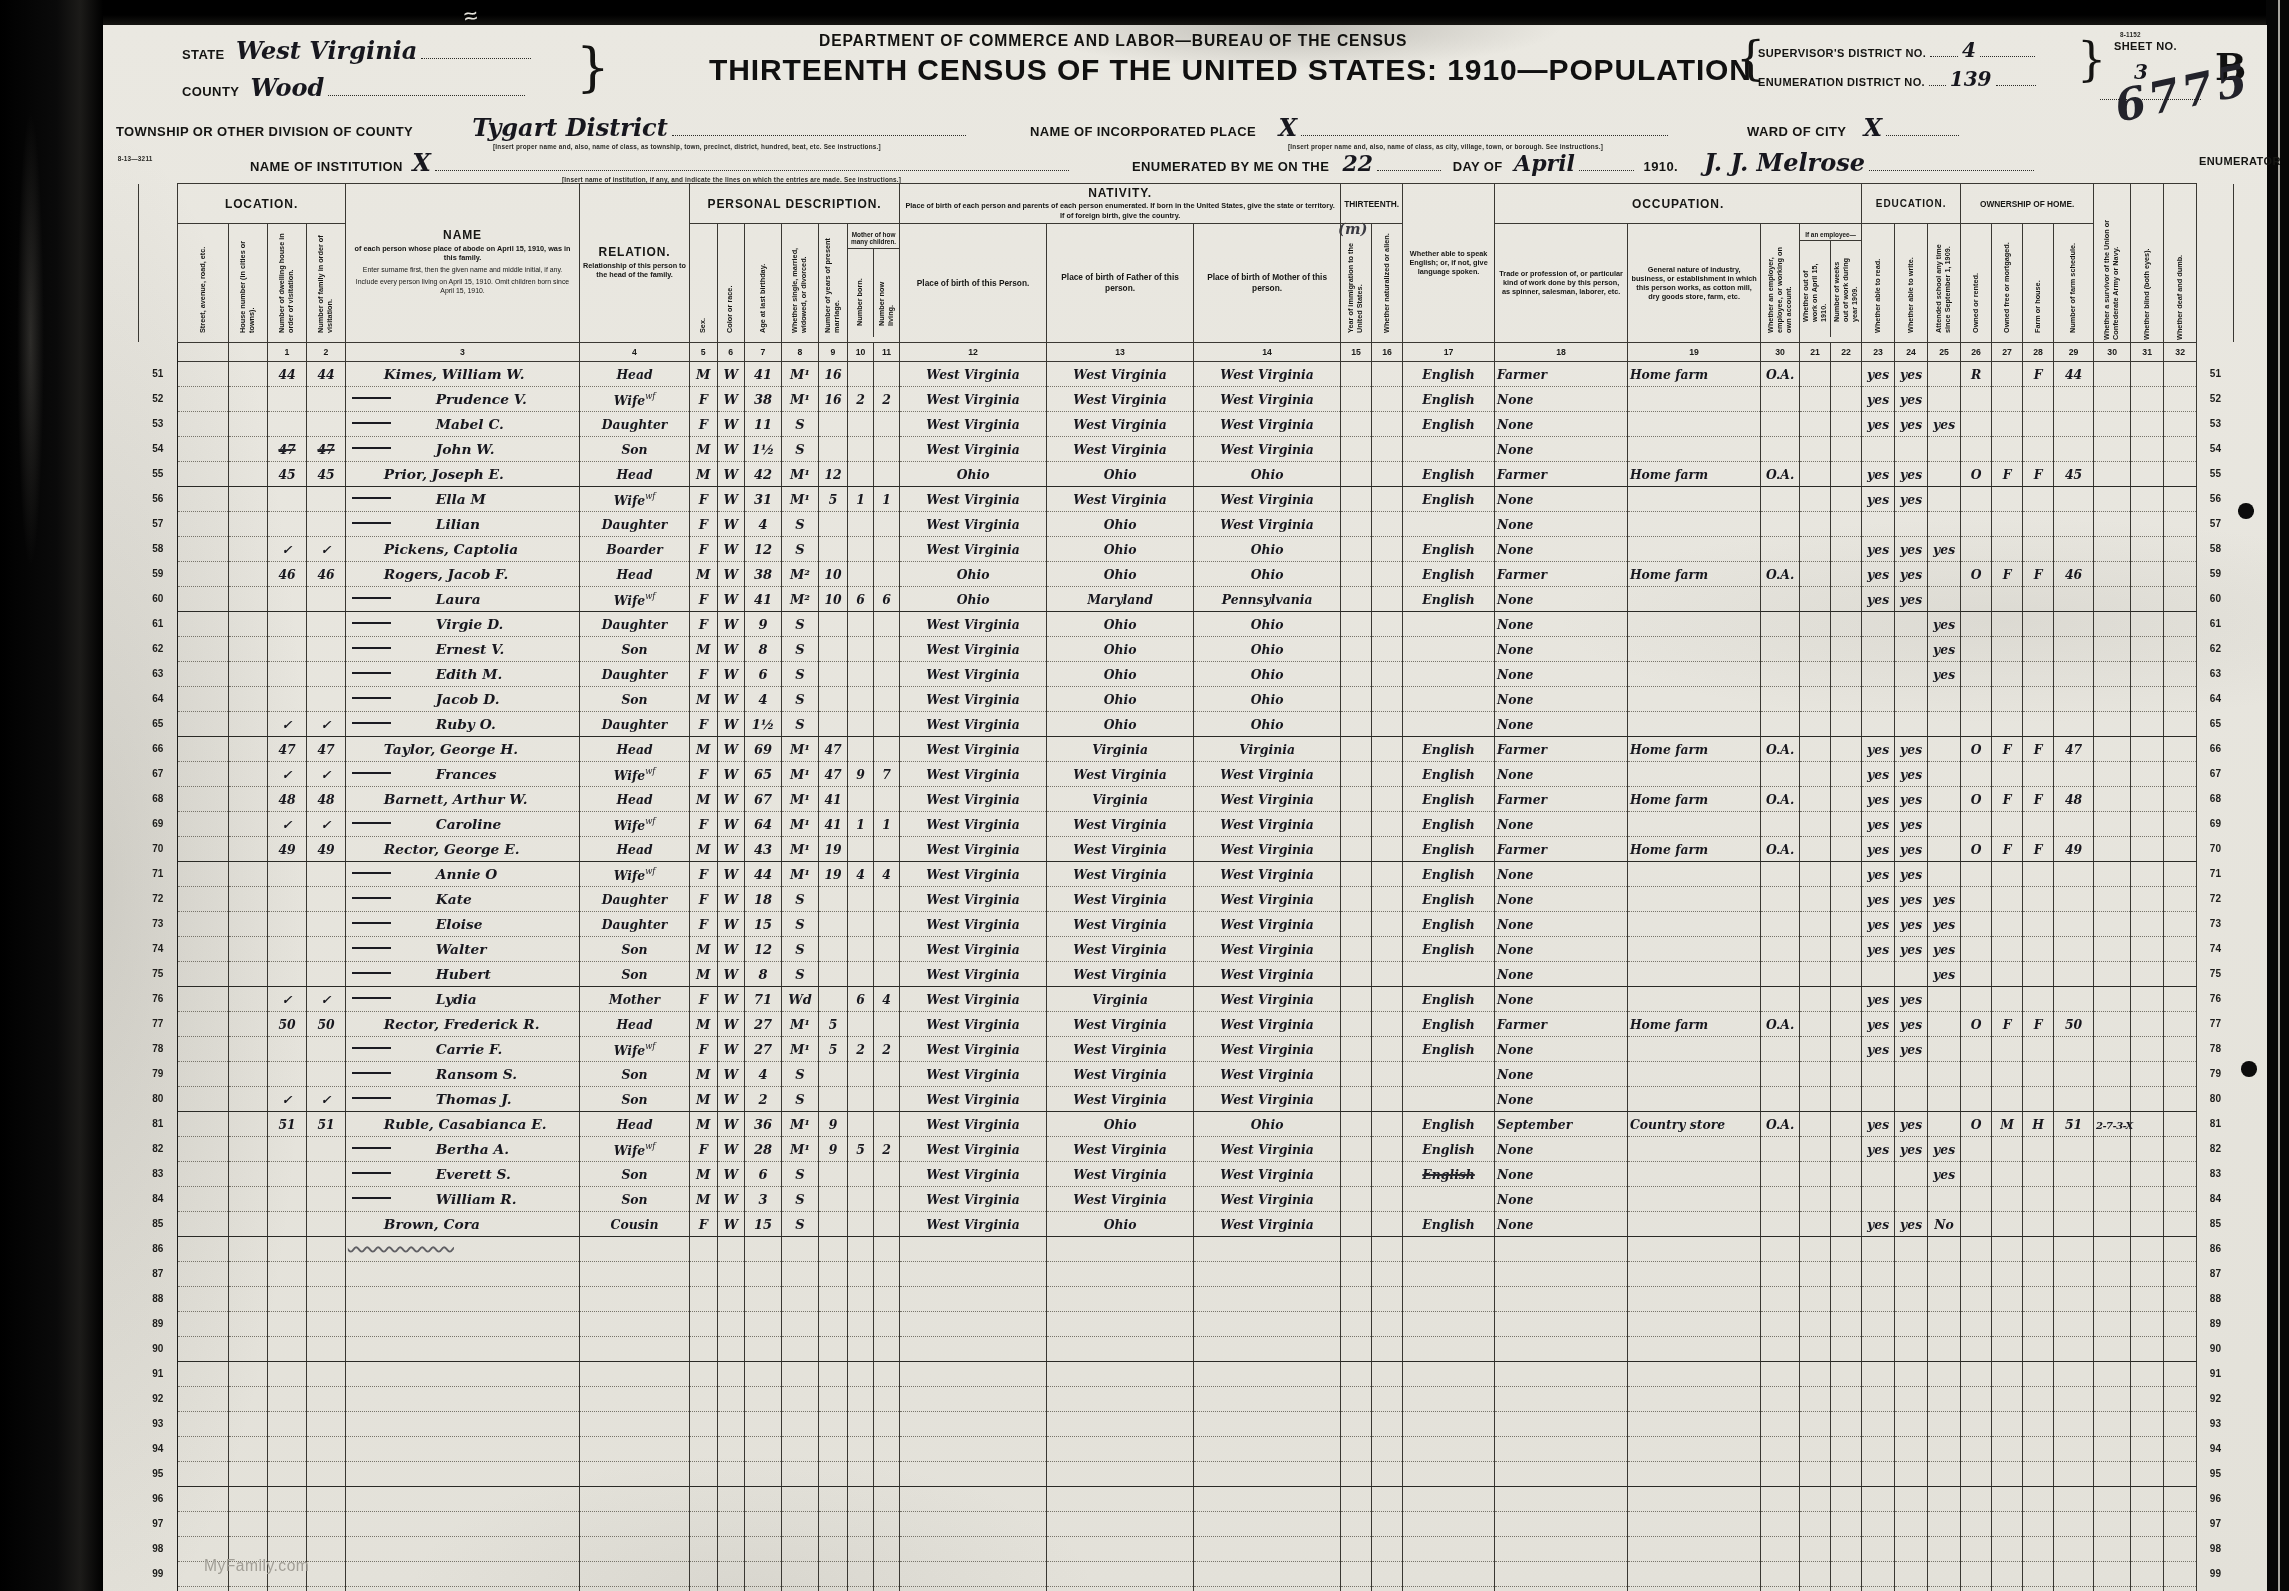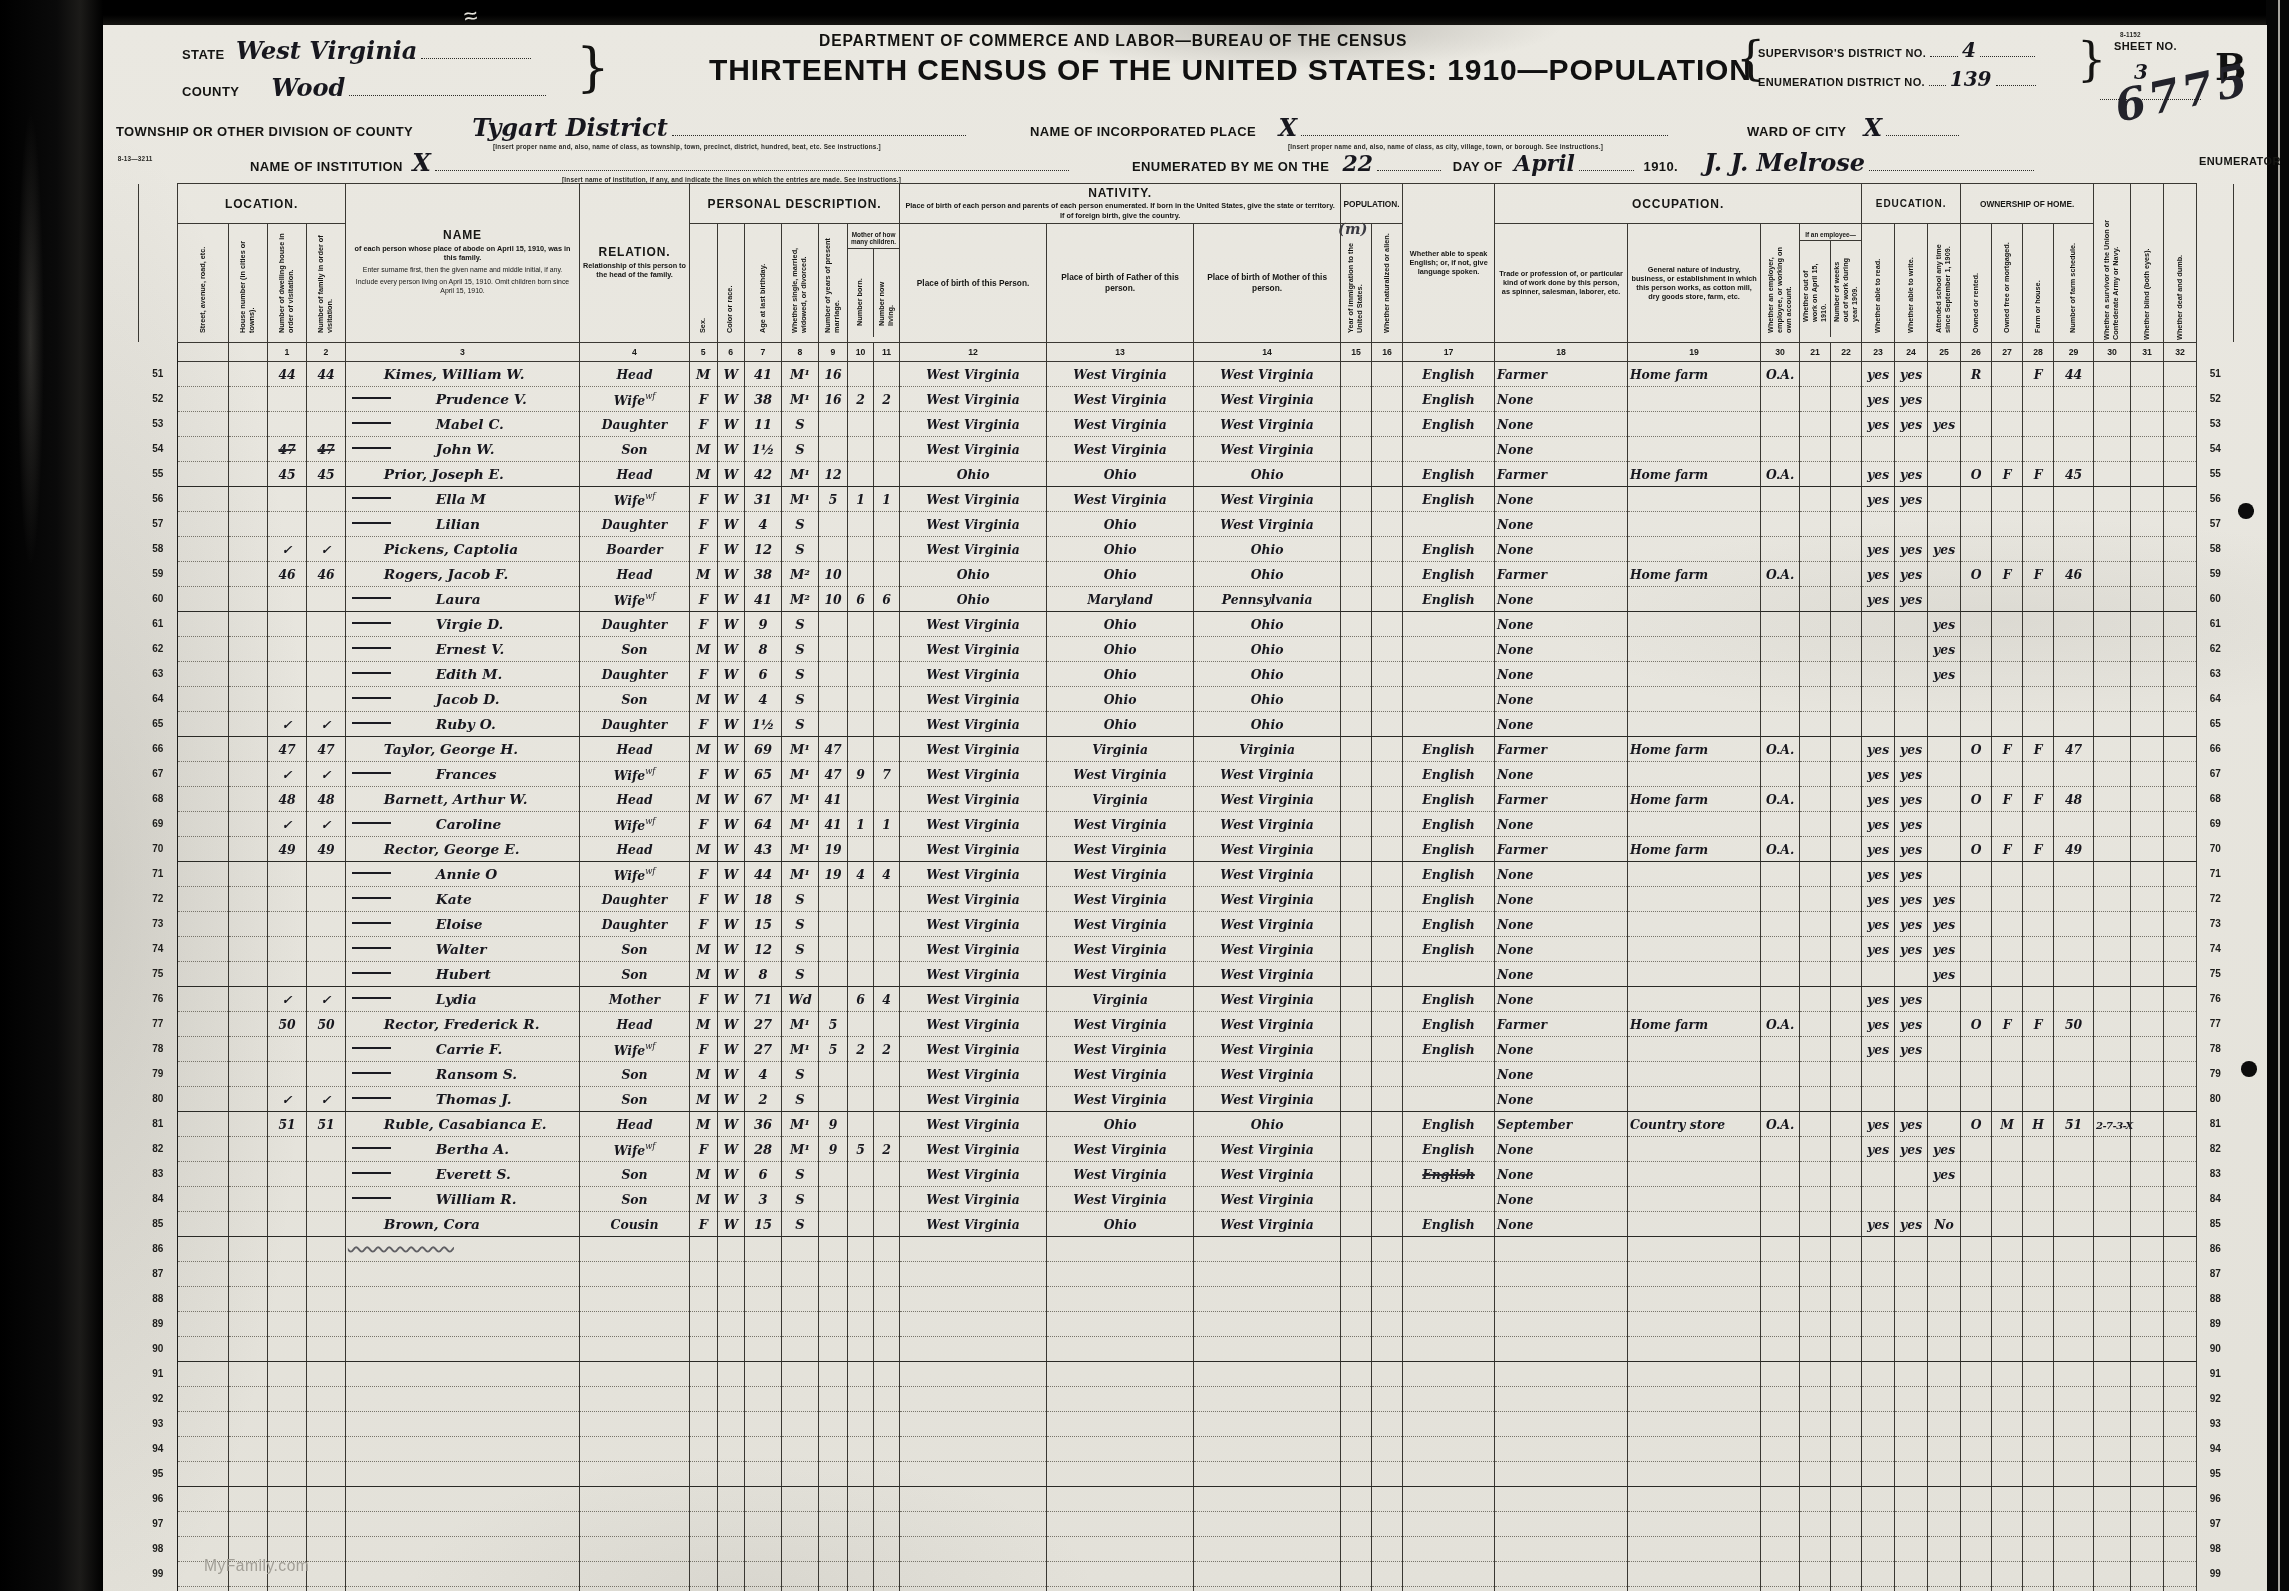--- a/index.html
+++ b/index.html
@@ -92,21 +92,21 @@
   <div class="paper">
 
     <div>
       <div class="abs" style="left:79px;top:11px;">
         <span class="lab">State</span>
         <span class="hwv" style="margin-left:7.3px;">West Virginia</span>
         <span class="dotline" style="width:110px;"></span>
       </div>
       <div class="abs" style="left:79px;top:48px;">
         <span class="lab">County</span>
-        <span class="hwv" style="margin-left:28px;">Wood</span>
+        <span class="hwv" style="margin-left:7px;">Wood</span>
         <span class="dotline" style="width:197px;"></span>
       </div>
       <span class="abs brace" style="left:473px;top:11px;">}</span>
 
       <div class="abs title1" style="left:716px;top:7.3px;">DEPARTMENT OF COMMERCE AND LABOR—BUREAU OF THE CENSUS</div>
       <div class="abs title2" style="left:606px;top:27.5px;">THIRTEENTH CENSUS OF THE UNITED STATES: 1910—POPULATION</div>
 
       <span class="abs brace" style="left:1633px;top:5.5px;font-size:46px;">{</span>
       <div class="abs" style="left:1655px;top:13px;">
         <span class="lab lab-sm">Supervisor's District No.</span>
@@ -227,21 +227,21 @@
             </th>
             <th rowspan="2">
               <div class="gt">RELATION.</div>
               <div class="subtxt">Relationship of this person to the head of the family.</div>
             </th>
             <th colspan="7" class="gt">PERSONAL DESCRIPTION.</th>
             <th colspan="3">
               <div class="gt">NATIVITY.</div>
               <div class="subtxt">Place of birth of each person and parents of each person enumerated.  If born in the United States, give the state or territory.  If of foreign birth, give the country.</div>
             </th>
-            <th colspan="2" class="gt-sm">POPULATION.</th>
+            <th colspan="2" class="gt-sm">THIRTEENTH.</th>
             <th rowspan="2">
               <div class="subtxt">Whether able to speak English; or, if not, give language spoken.</div>
             </th>
             <th colspan="5" class="gt">OCCUPATION.</th>
             <th colspan="3" class="gt" style="font-size:10px;">EDUCATION.</th>
             <th colspan="4" class="gt-sm">OWNERSHIP OF HOME.</th>
             <th rowspan="2">
                 <div class="vt vt-tall">Whether a survivor of the Union or Confederate Army or Navy.</div>
               </th>
             <th rowspan="2">

